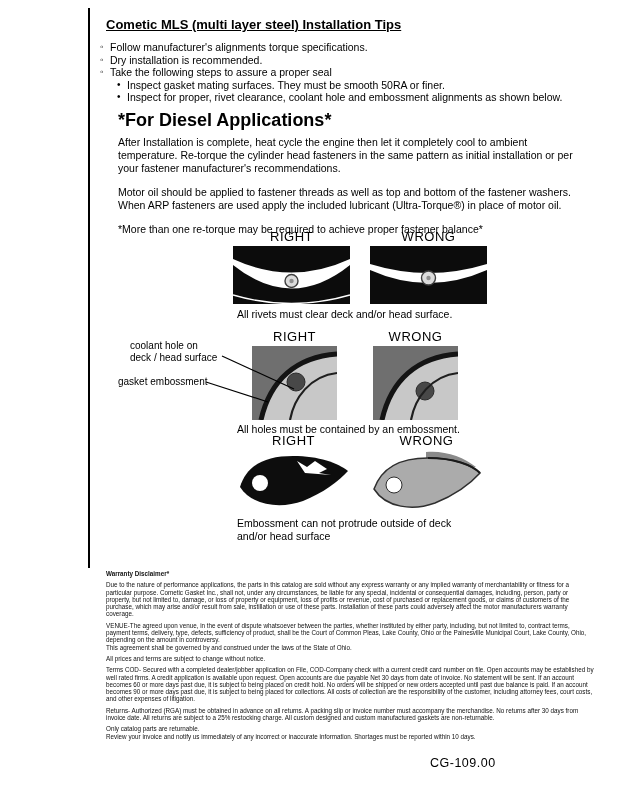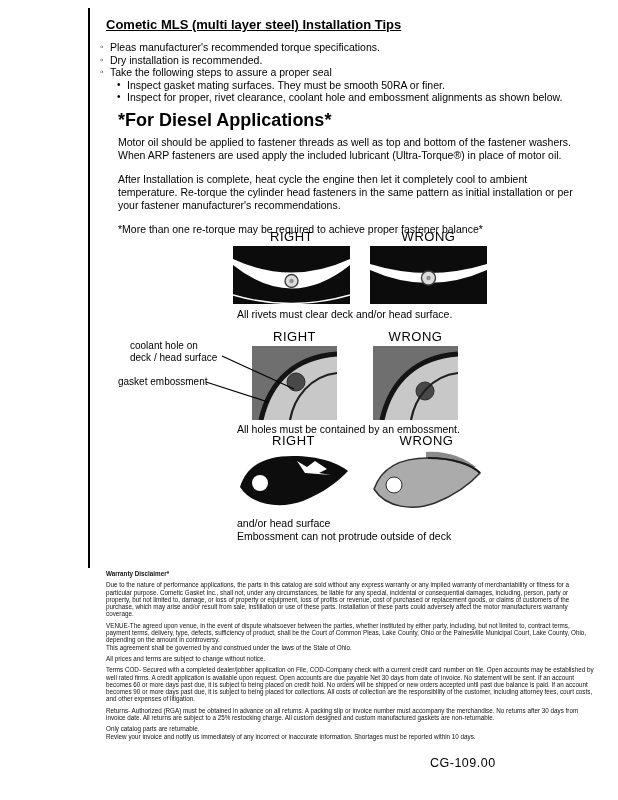--- a/index.html
+++ b/index.html
@@ -90,21 +90,21 @@
 
 <div class="page">
 
   <div class="vrule"></div>
 
   <h1 class="title">Cometic MLS (multi layer steel) Installation Tips</h1>
 
   <div class="bullets">
     <div class="bullet-row">
       <span class="marker">◦</span>
-      <span>Pleas manufacturer's recommended torque specifications.</span>
+      <span>Follow manufacturer's alignments torque specifications.</span>
     </div>
     <div class="bullet-row">
       <span class="marker">◦</span>
       <span>Dry installation is recommended.</span>
     </div>
     <div class="bullet-row">
       <span class="marker">◦</span>
       <span>Take the following steps to assure a proper seal</span>
     </div>
     <div class="bullet-row sub">
@@ -112,22 +112,22 @@
       <span>Inspect gasket mating surfaces.  They must be smooth 50RA or finer.</span>
     </div>
     <div class="bullet-row sub">
       <span class="marker">•</span>
       <span>Inspect for proper, rivet clearance, coolant hole and embossment alignments as shown below.</span>
     </div>
   </div>
 
   <div class="diesel">
     <h2>*For Diesel Applications*</h2>
+    <p>After Installation is complete, heat cycle the engine then let it completely cool to ambient temperature. Re-torque the cylinder head fasteners in the same pattern as initial installation or per your fastener manufacturer's recommendations.</p>
     <p>Motor oil should be applied to fastener threads as well as top and bottom of the fastener washers. When ARP fasteners are used apply the included lubricant (Ultra-Torque®) in place of motor oil.</p>
-    <p>After Installation is complete, heat cycle the engine then let it completely cool to ambient temperature. Re-torque the cylinder head fasteners in the same pattern as initial installation or per your fastener manufacturer's recommendations.</p>
     <p class="note">*More than one re-torque may be required to achieve proper fastener balance*</p>
   </div>
 
   <span class="dg-label" style="left:233px; top:229px; width:117px;">RIGHT</span>
   <span class="dg-label" style="left:370px; top:229px; width:117px;">WRONG</span>
 
   <svg class="dg-img" style="left:233px; top:246px;" width="117" height="58" viewBox="0 0 117 58">
     <rect x="0" y="0" width="117" height="58" fill="#0c0c0c"></rect>
     <path d="M0,13 Q58.5,40 117,13 L117,19 Q58.5,66 0,19 Z" fill="#ffffff"></path>
     <path d="M0,49 Q58.5,66 117,49" stroke="#ffffff" stroke-width="1.4" fill="none"></path>
@@ -186,22 +186,22 @@
   </svg>
 
   <svg class="dg-img" style="left:368px; top:449px;" width="117" height="66" viewBox="0 0 117 66">
     <path d="M58,3 C76,1 96,8 108,18 C98,22 80,16 58,12 Z" fill="#8a8a8a"></path>
     <path d="M6,40 C14,18 32,9 60,9 C86,9 104,16 112,24 C103,34 87,46 67,54 C45,62 18,59 6,40 Z" fill="#ababab" stroke="#2e2e2e" stroke-width="1.5"></path>
     <path d="M60,9 C86,9 104,16 112,24" stroke="#1a1a1a" stroke-width="2" fill="none"></path>
     <circle cx="26" cy="36" r="8" fill="#ffffff" stroke="#2e2e2e" stroke-width="1"></circle>
   </svg>
 
   <div class="dg-caption" style="left:237px; top:517px;">
+    <div>Embossment can not protrude outside of deck</div>
     <div>and/or head surface</div>
-    <div>Embossment can not protrude outside of deck</div>
   </div>
 
   <div class="legal">
     <div class="h">Warranty Disclaimer*</div>
     <p>Due to the nature of performance applications, the parts in this catalog are sold without any express warranty or any implied warranty of merchantability or fitness for a particular purpose.  Cometic Gasket Inc., shall not, under any circumstances, be liable for any special, incidental or consequential damages, including, person, party or property, but not limited to, damage, or loss of property or equipment, loss of profits or revenue, cost of purchased or replacement goods, or claims of customers of the purchase, which may arise and/or result from sale, instillation or use of these parts.  Installation of these parts could adversely affect the motor manufacturers warranty coverage.</p>
     <p class="tight">VENUE-The agreed upon venue, in the event of dispute whatsoever between the parties, whether instituted by either party, including, but not limited to, contract terms, payment terms, delivery, type, defects, sufficiency of product, shall be the Court of Common Pleas, Lake County, Ohio or the Painesville Municipal Court, Lake County, Ohio, depending on the amount in controversy.</p>
     <p>This agreement shall be governed by and construed under the laws of the State of Ohio.</p>
     <p>All prices and terms are subject to change without notice.</p>
     <p>Terms COD- Secured with a completed dealer/jobber application on File, COD-Company check with a current credit card number on file.  Open accounts may be established by well rated firms.  A credit application is available upon request.  Open accounts are due payable Net 30 days from date of invoice.  No statement will be sent.  If an account becomes 60 or more days past due, it is subject to being placed on credit hold.  No orders will be shipped or new orders accepted until past due balance is paid.  If an account becomes 90 or more days past due, it is subject to being placed for collections.  All costs of collection are the responsibility of the customer, including attorney fees, court costs, and other expenses of litigation.</p>
     <p>Returns- Authorized (RGA) must be obtained in advance on all returns.  A packing slip or invoice number must accompany the merchandise.  No returns after 30 days from invoice date.  All returns are subject to a 25% restocking charge.  All custom designed and custom manufactured gaskets are non-returnable.</p>

